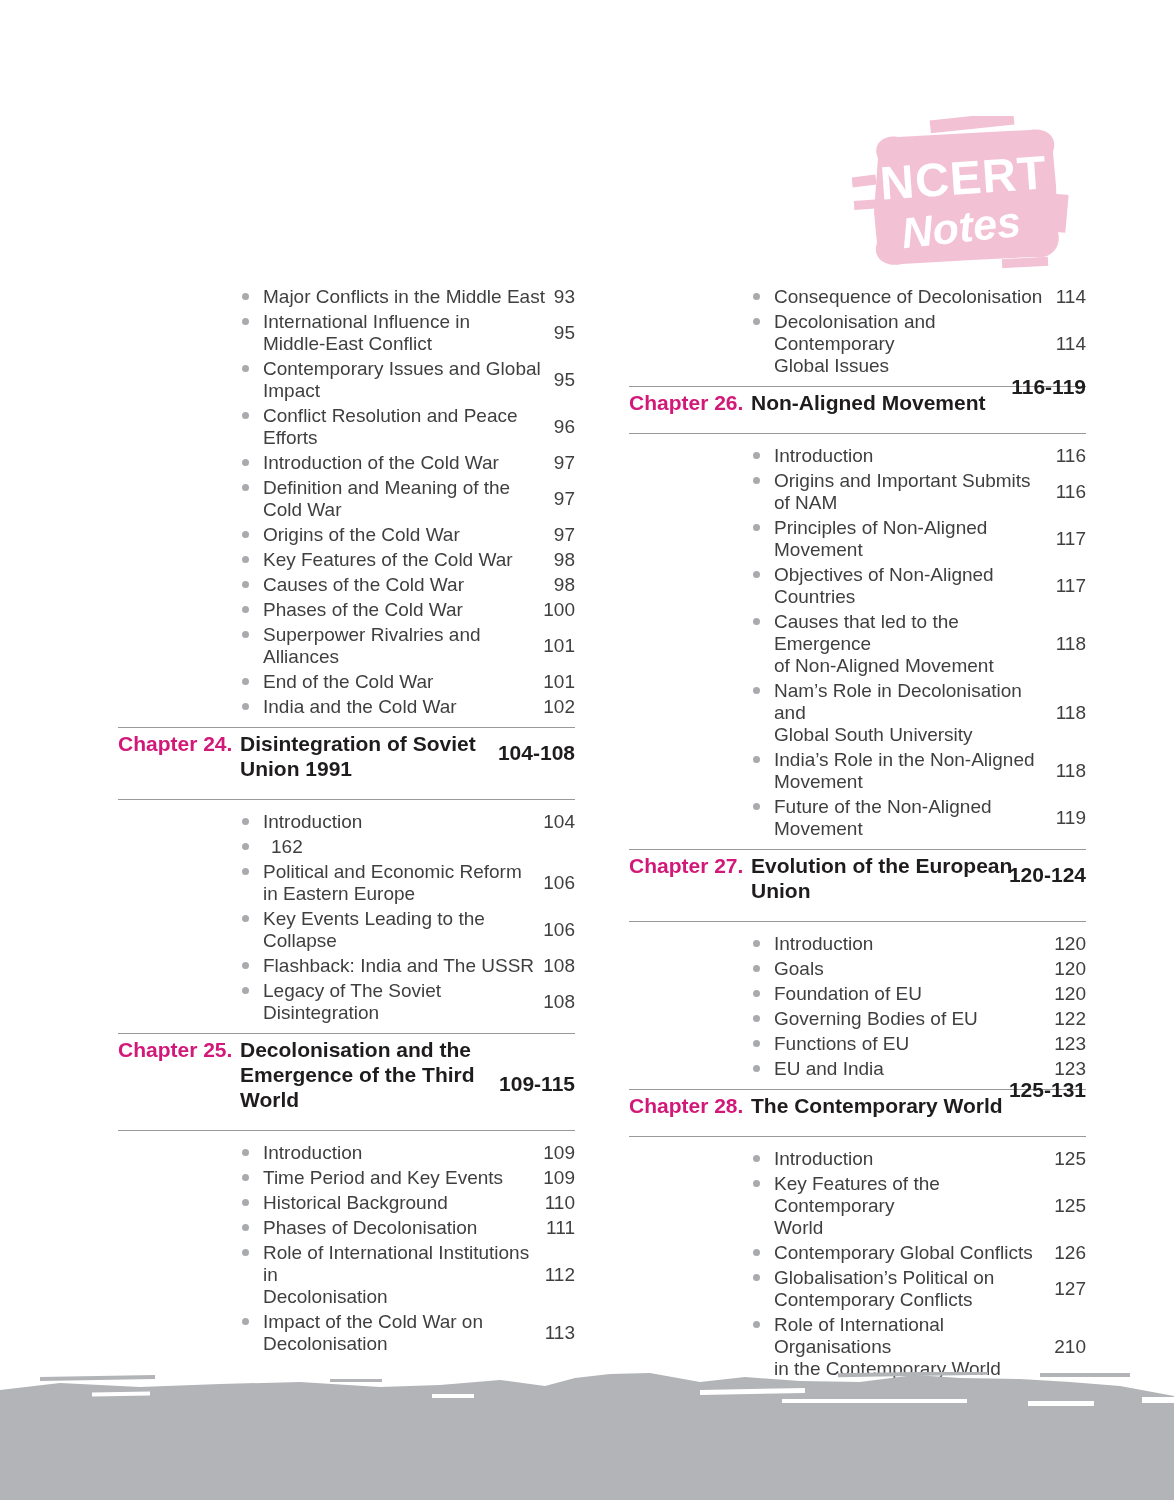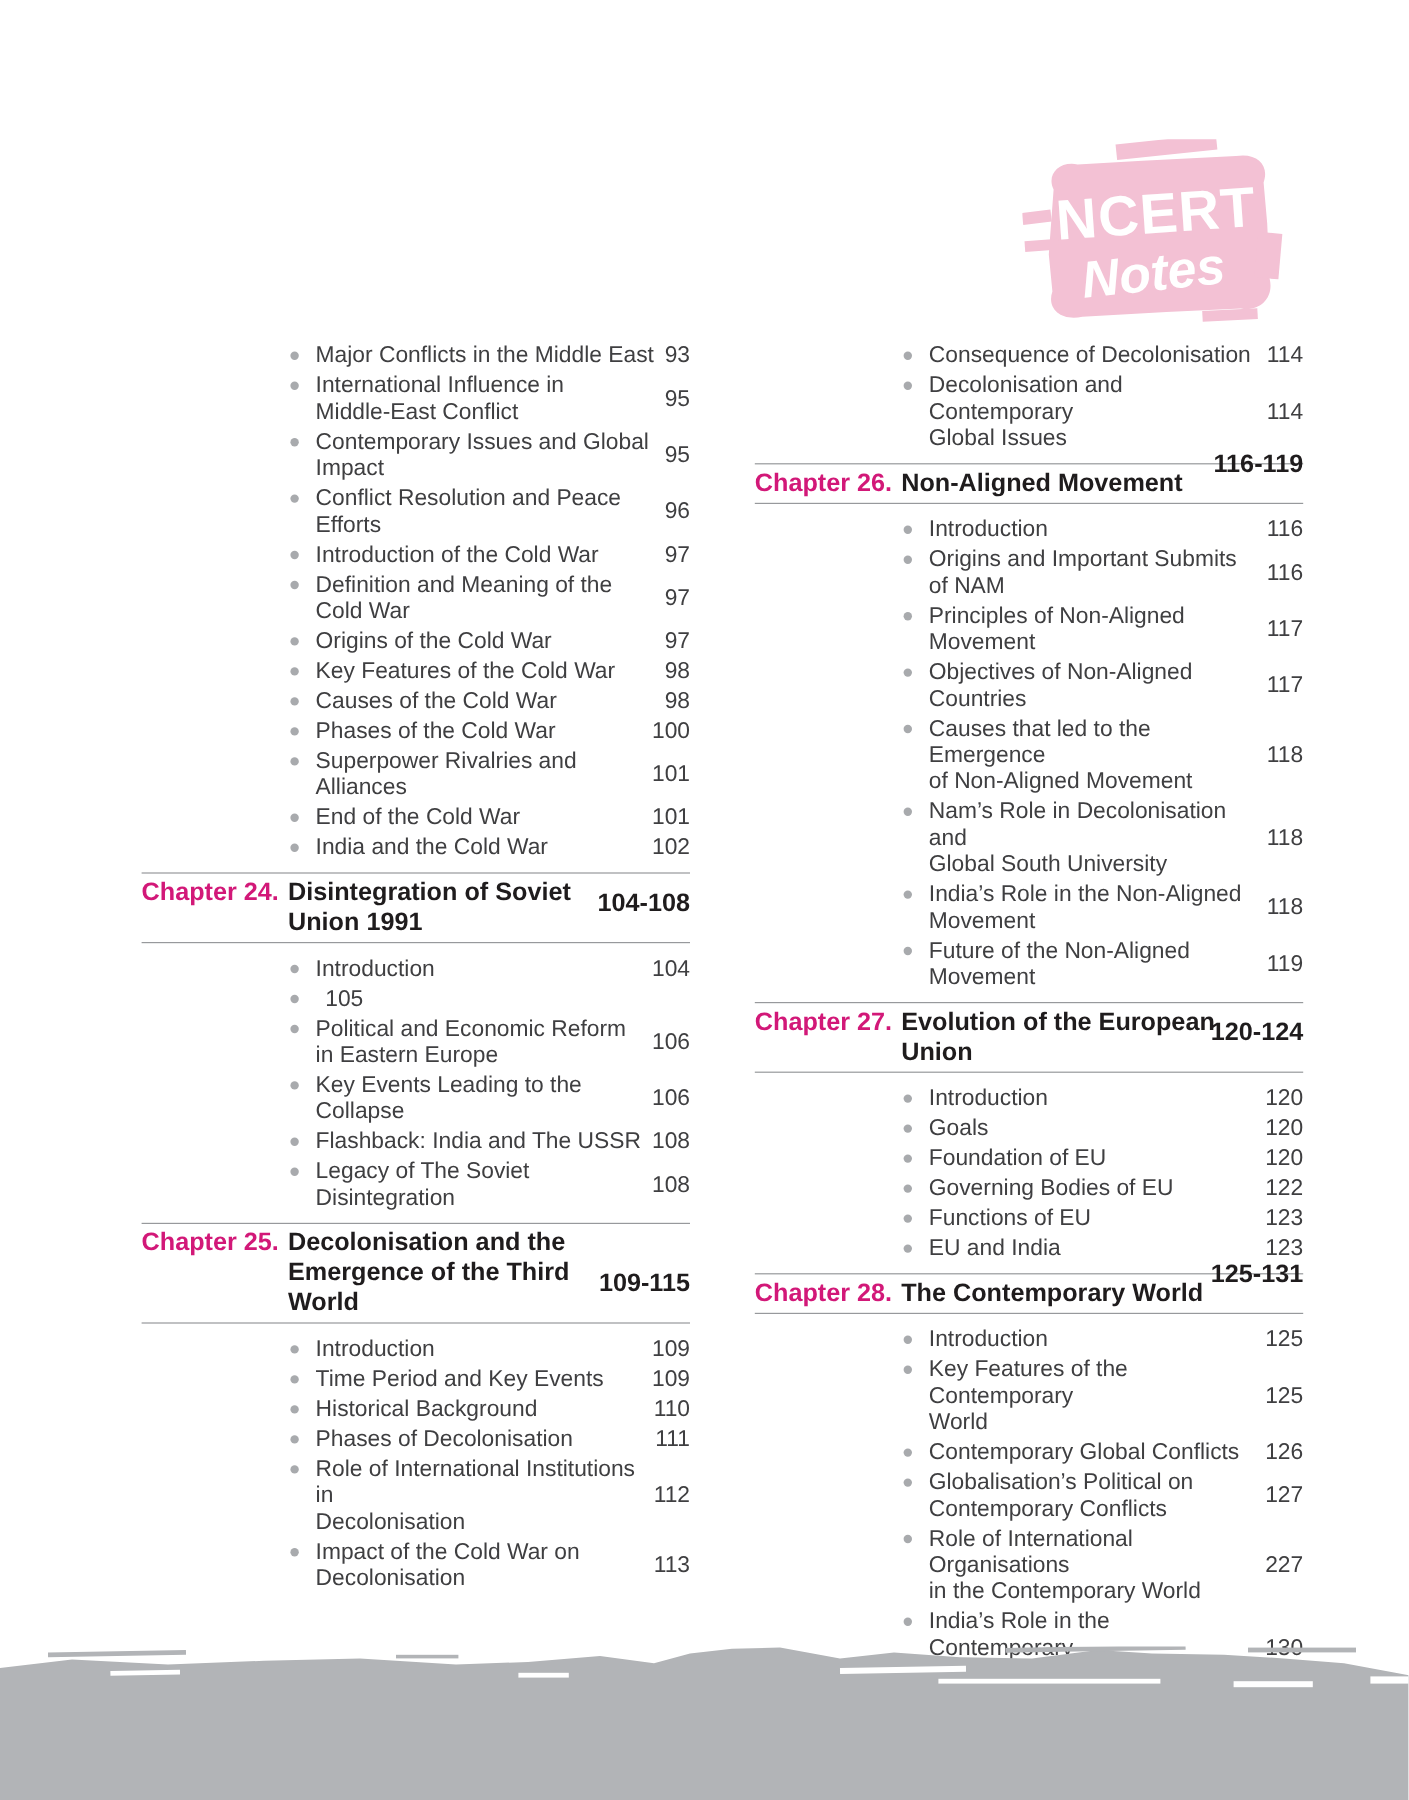--- a/index.html
+++ b/index.html
@@ -34,21 +34,21 @@
     border-radius:50%;
     background:#a8aaad;
   }
   .itxt { flex:1 1 auto; white-space:pre-line; }
   .ipg  { flex:0 0 auto; margin-left:8px; }
 
   
   .chapter {
     display:flex;
     margin:9px 0 11px 0;
-    padding:3px 0 4px 0;
+    padding:3px 0 18px 0;
     border-top:1px solid #97999c;
     border-bottom:1px solid #97999c;
     font-size:21px;
     line-height:25px;
     font-weight:bold;
   }
   .ch-label { flex:0 0 122px; color:#d21878; }
   .ch-body  { flex:1 1 auto; position:relative; color:#1f1c1d; white-space:pre-line; }
   .ch-range { position:absolute; right:0; bottom:16px; color:#1f1c1d; }
 
@@ -154,21 +154,21 @@
         <span class="ch-body">Disintegration of Soviet
 Union 1991<span class="ch-range">104-108</span></span>
       </div>
       <div class="item">
         <span class="bullet"></span>
         <span class="itxt">Introduction</span>
         <span class="ipg">104</span>
       </div>
       <div class="item">
         <span class="bullet"></span>
-        <span class="ipg">105</span>
+        <span class="ipg">162</span>
       </div>
       <div class="item">
         <span class="bullet"></span>
         <span class="itxt">Political and Economic Reform
 in Eastern Europe</span>
         <span class="ipg">106</span>
       </div>
       <div class="item">
         <span class="bullet"></span>
         <span class="itxt">Key Events Leading to the Collapse</span>
@@ -344,21 +344,21 @@
       <div class="item">
         <span class="bullet"></span>
         <span class="itxt">Globalisation’s Political on
 Contemporary Conflicts</span>
         <span class="ipg">127</span>
       </div>
       <div class="item">
         <span class="bullet"></span>
         <span class="itxt">Role of International Organisations
 in the Contemporary World</span>
-        <span class="ipg">227</span>
+        <span class="ipg">210</span>
       </div>
       <div class="item">
         <span class="bullet"></span>
         <span class="itxt">India’s Role in the Contemporary
 World</span>
         <span class="ipg">130</span>
       </div>
       <div class="item">
         <span class="bullet"></span>
         <span class="itxt">Case Studies of Globalisation and

